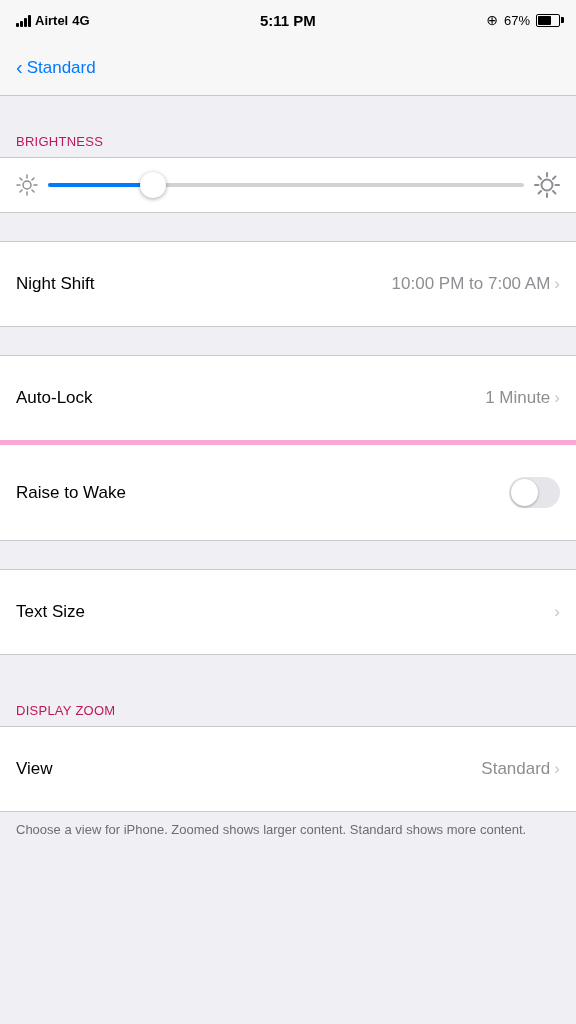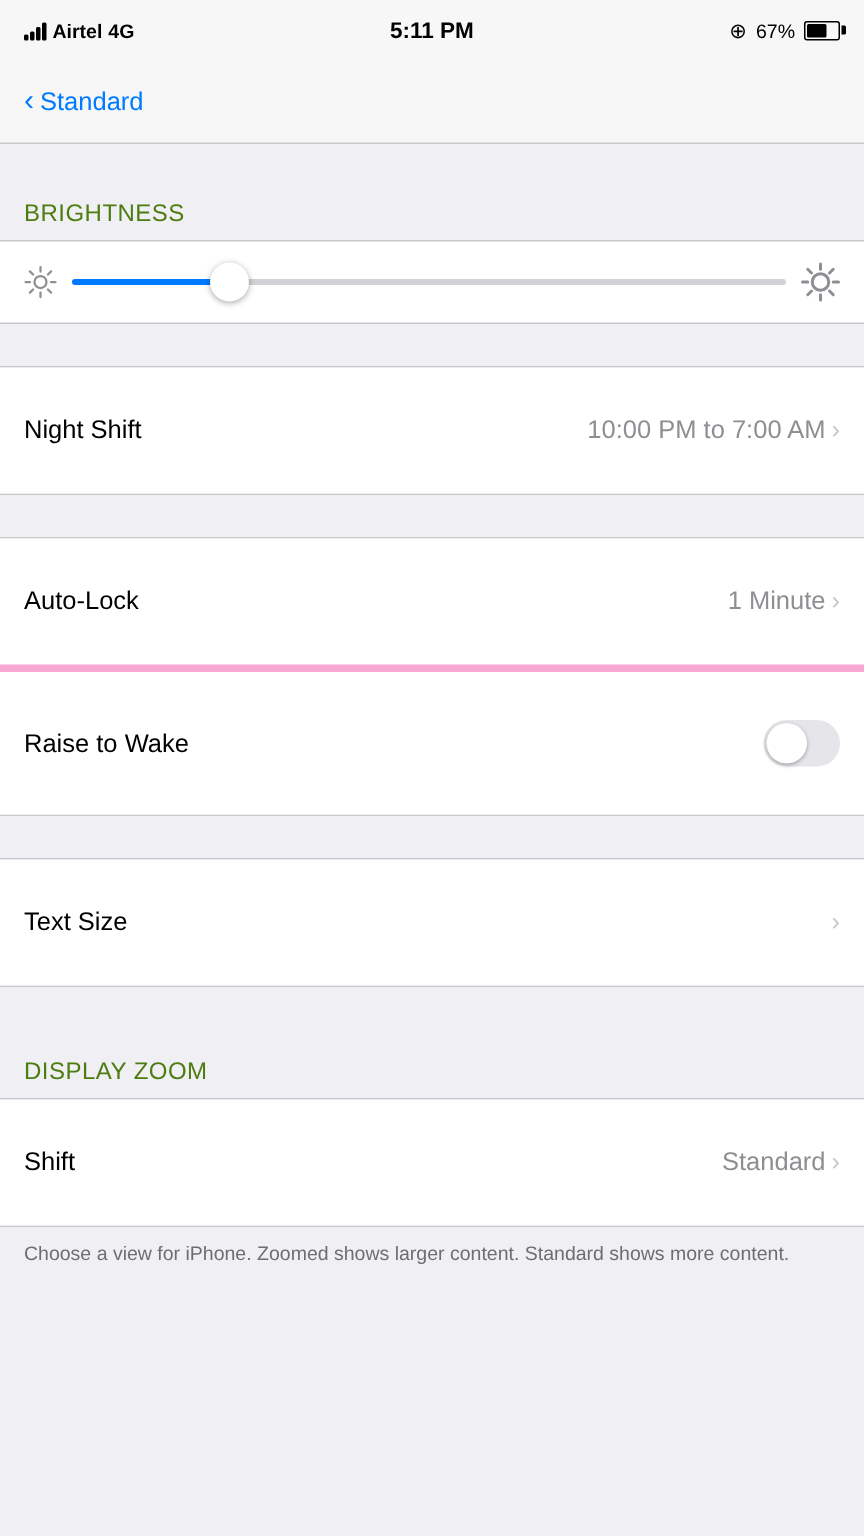--- a/index.html
+++ b/index.html
@@ -104,22 +104,22 @@
       position: absolute;
       left: 50%;
       transform: translateX(-50%);
       font-size: 17px;
       font-weight: 600;
       color: #000;
     }
 
     
     .section-label {
-      font-size: 16px;
-      color: #4d7c0f;
+      font-size: 13px;
+      color: #be185d;
       letter-spacing: 0.02em;
       text-transform: uppercase;
       padding: 20px 16px 8px;
     }
 
     
     .card {
       background: #fff;
       border-top: 1px solid #c8c7cc;
       border-bottom: 1px solid #c8c7cc;
@@ -348,20 +348,20 @@
     <div class="row-value">
       <span class="row-chevron">›</span>
     </div>
   </div>
 </div>
 
 <div class="section-gap"></div>
 <div class="section-label">DISPLAY ZOOM</div>
 <div class="card">
   <div class="row-item">
-    <span class="row-label">Shift</span>
+    <span class="row-label">View</span>
     <div class="row-value">
       <span>Standard</span>
       <span class="row-chevron">›</span>
     </div>
   </div>
 </div>
 <div class="footer-note">Choose a view for iPhone. Zoomed shows larger content. Standard shows more content.</div>
 
 </body></html>

